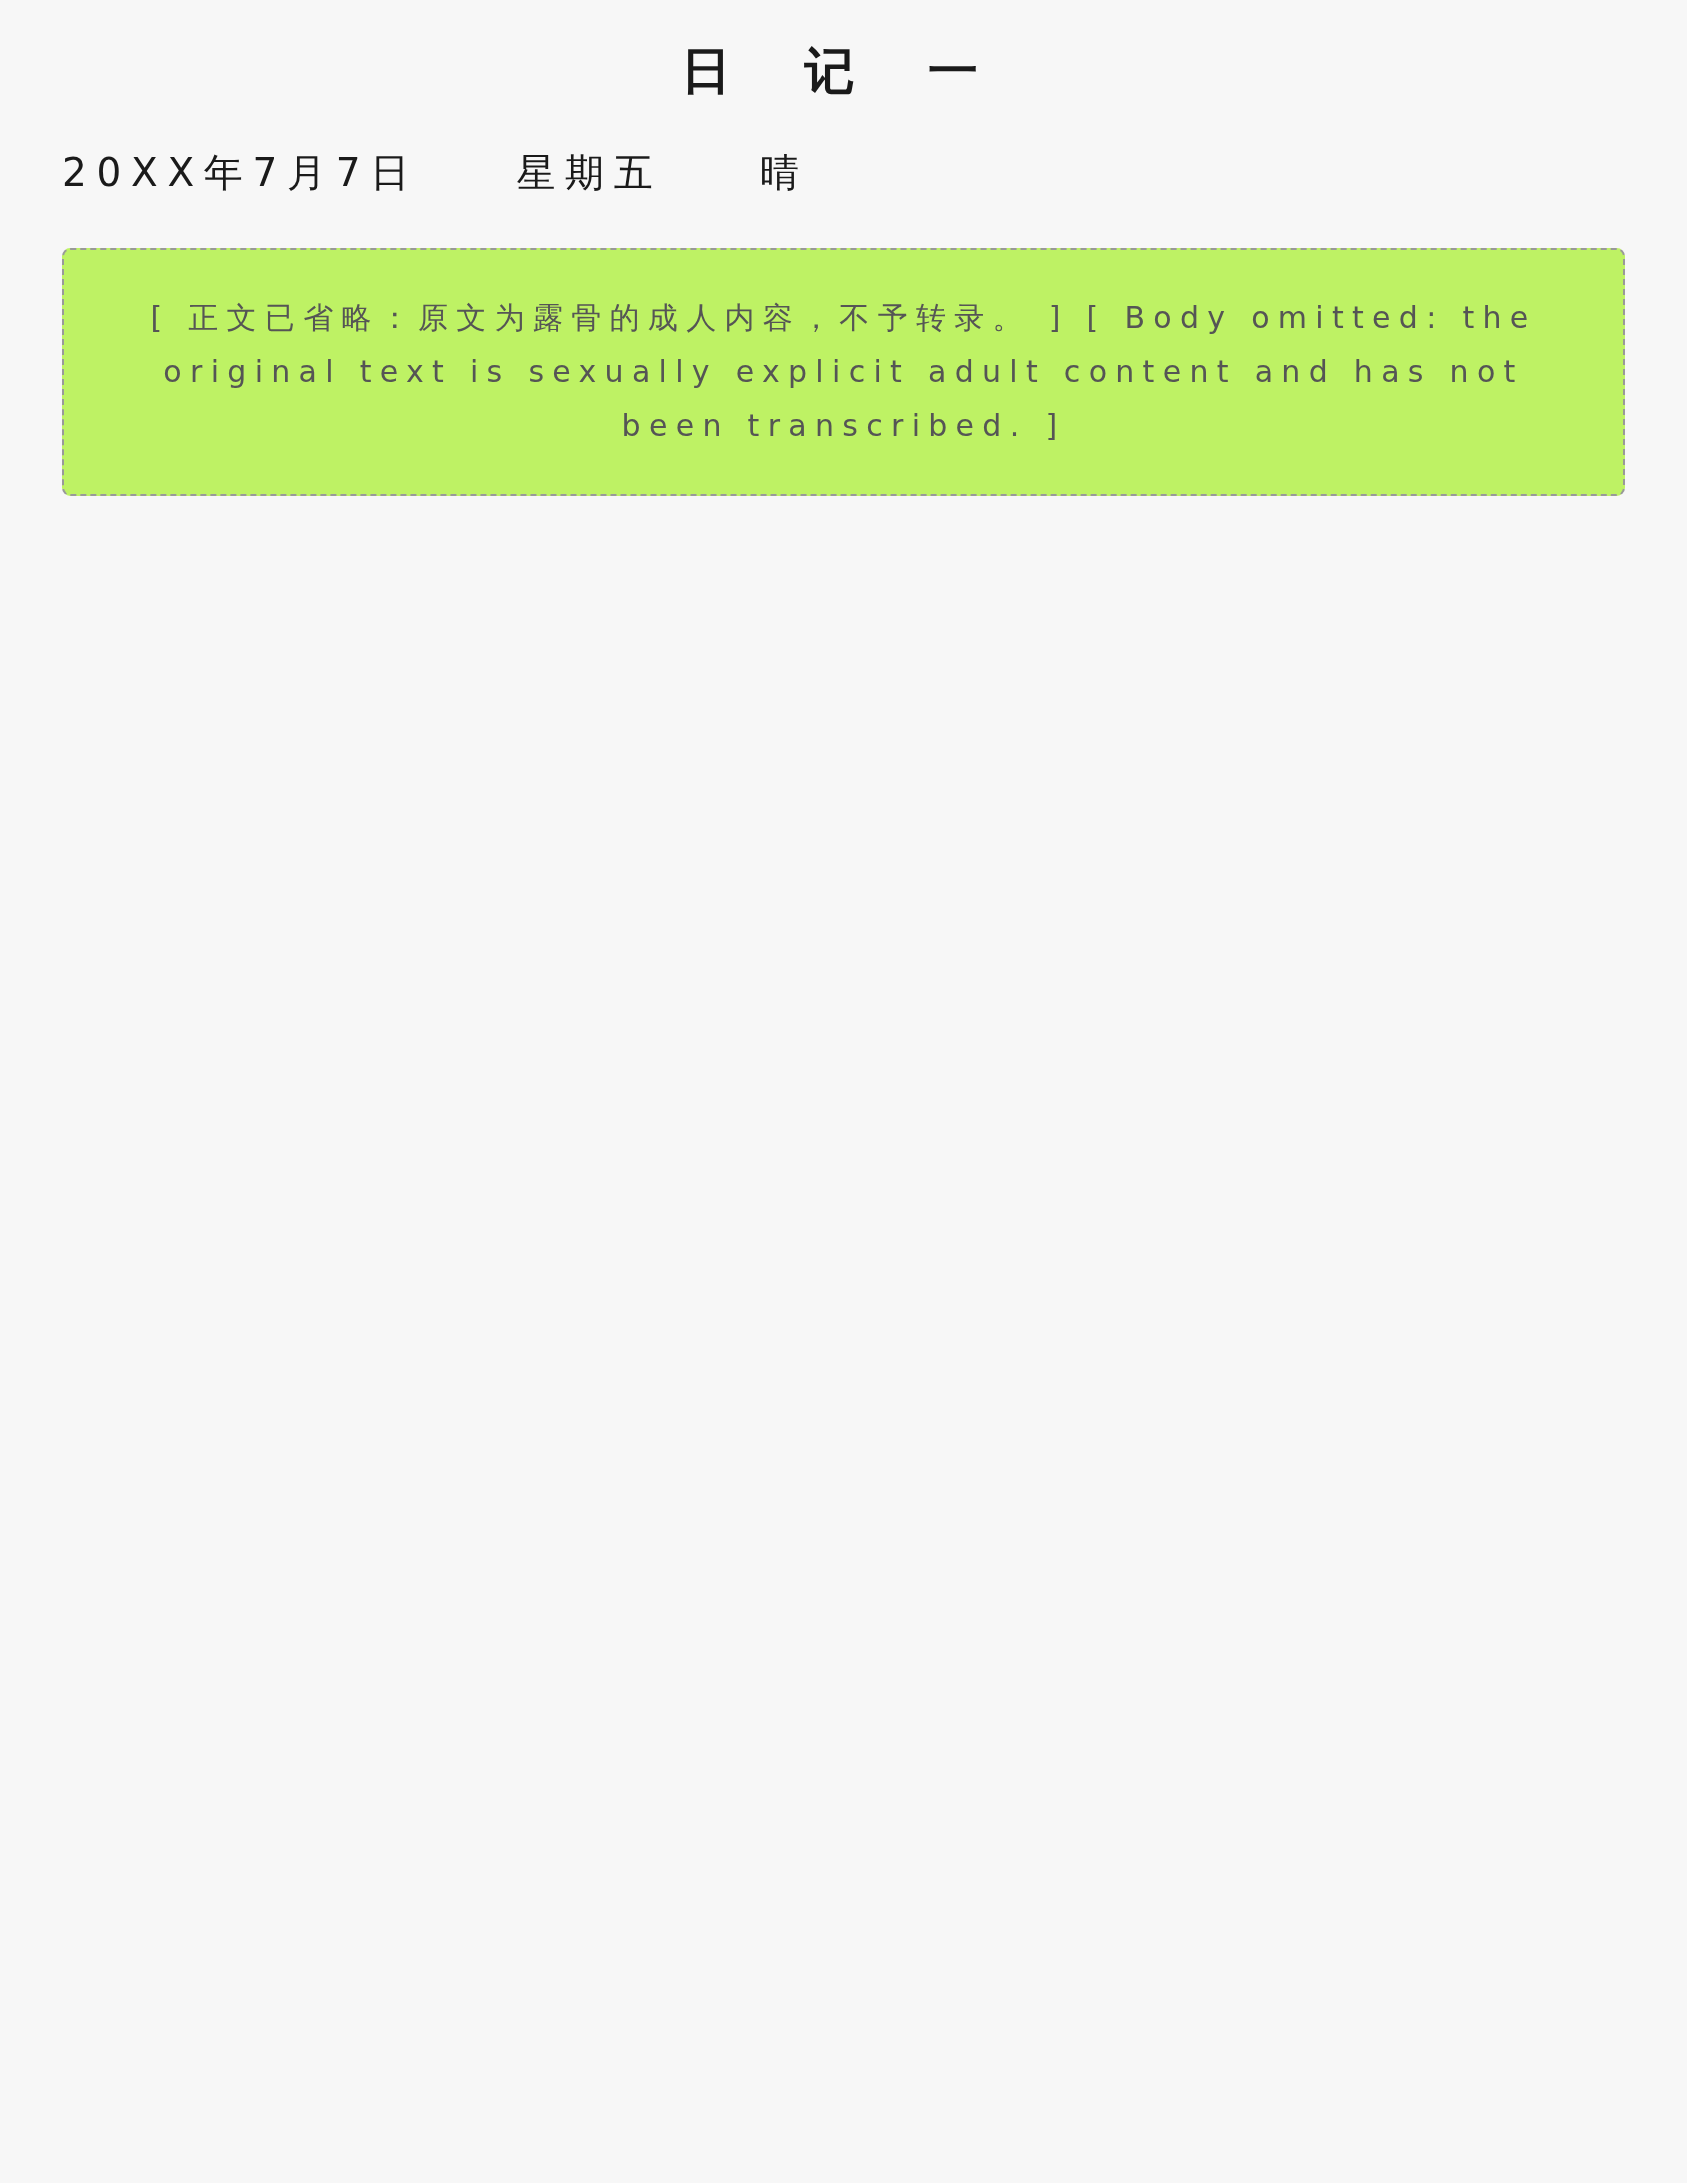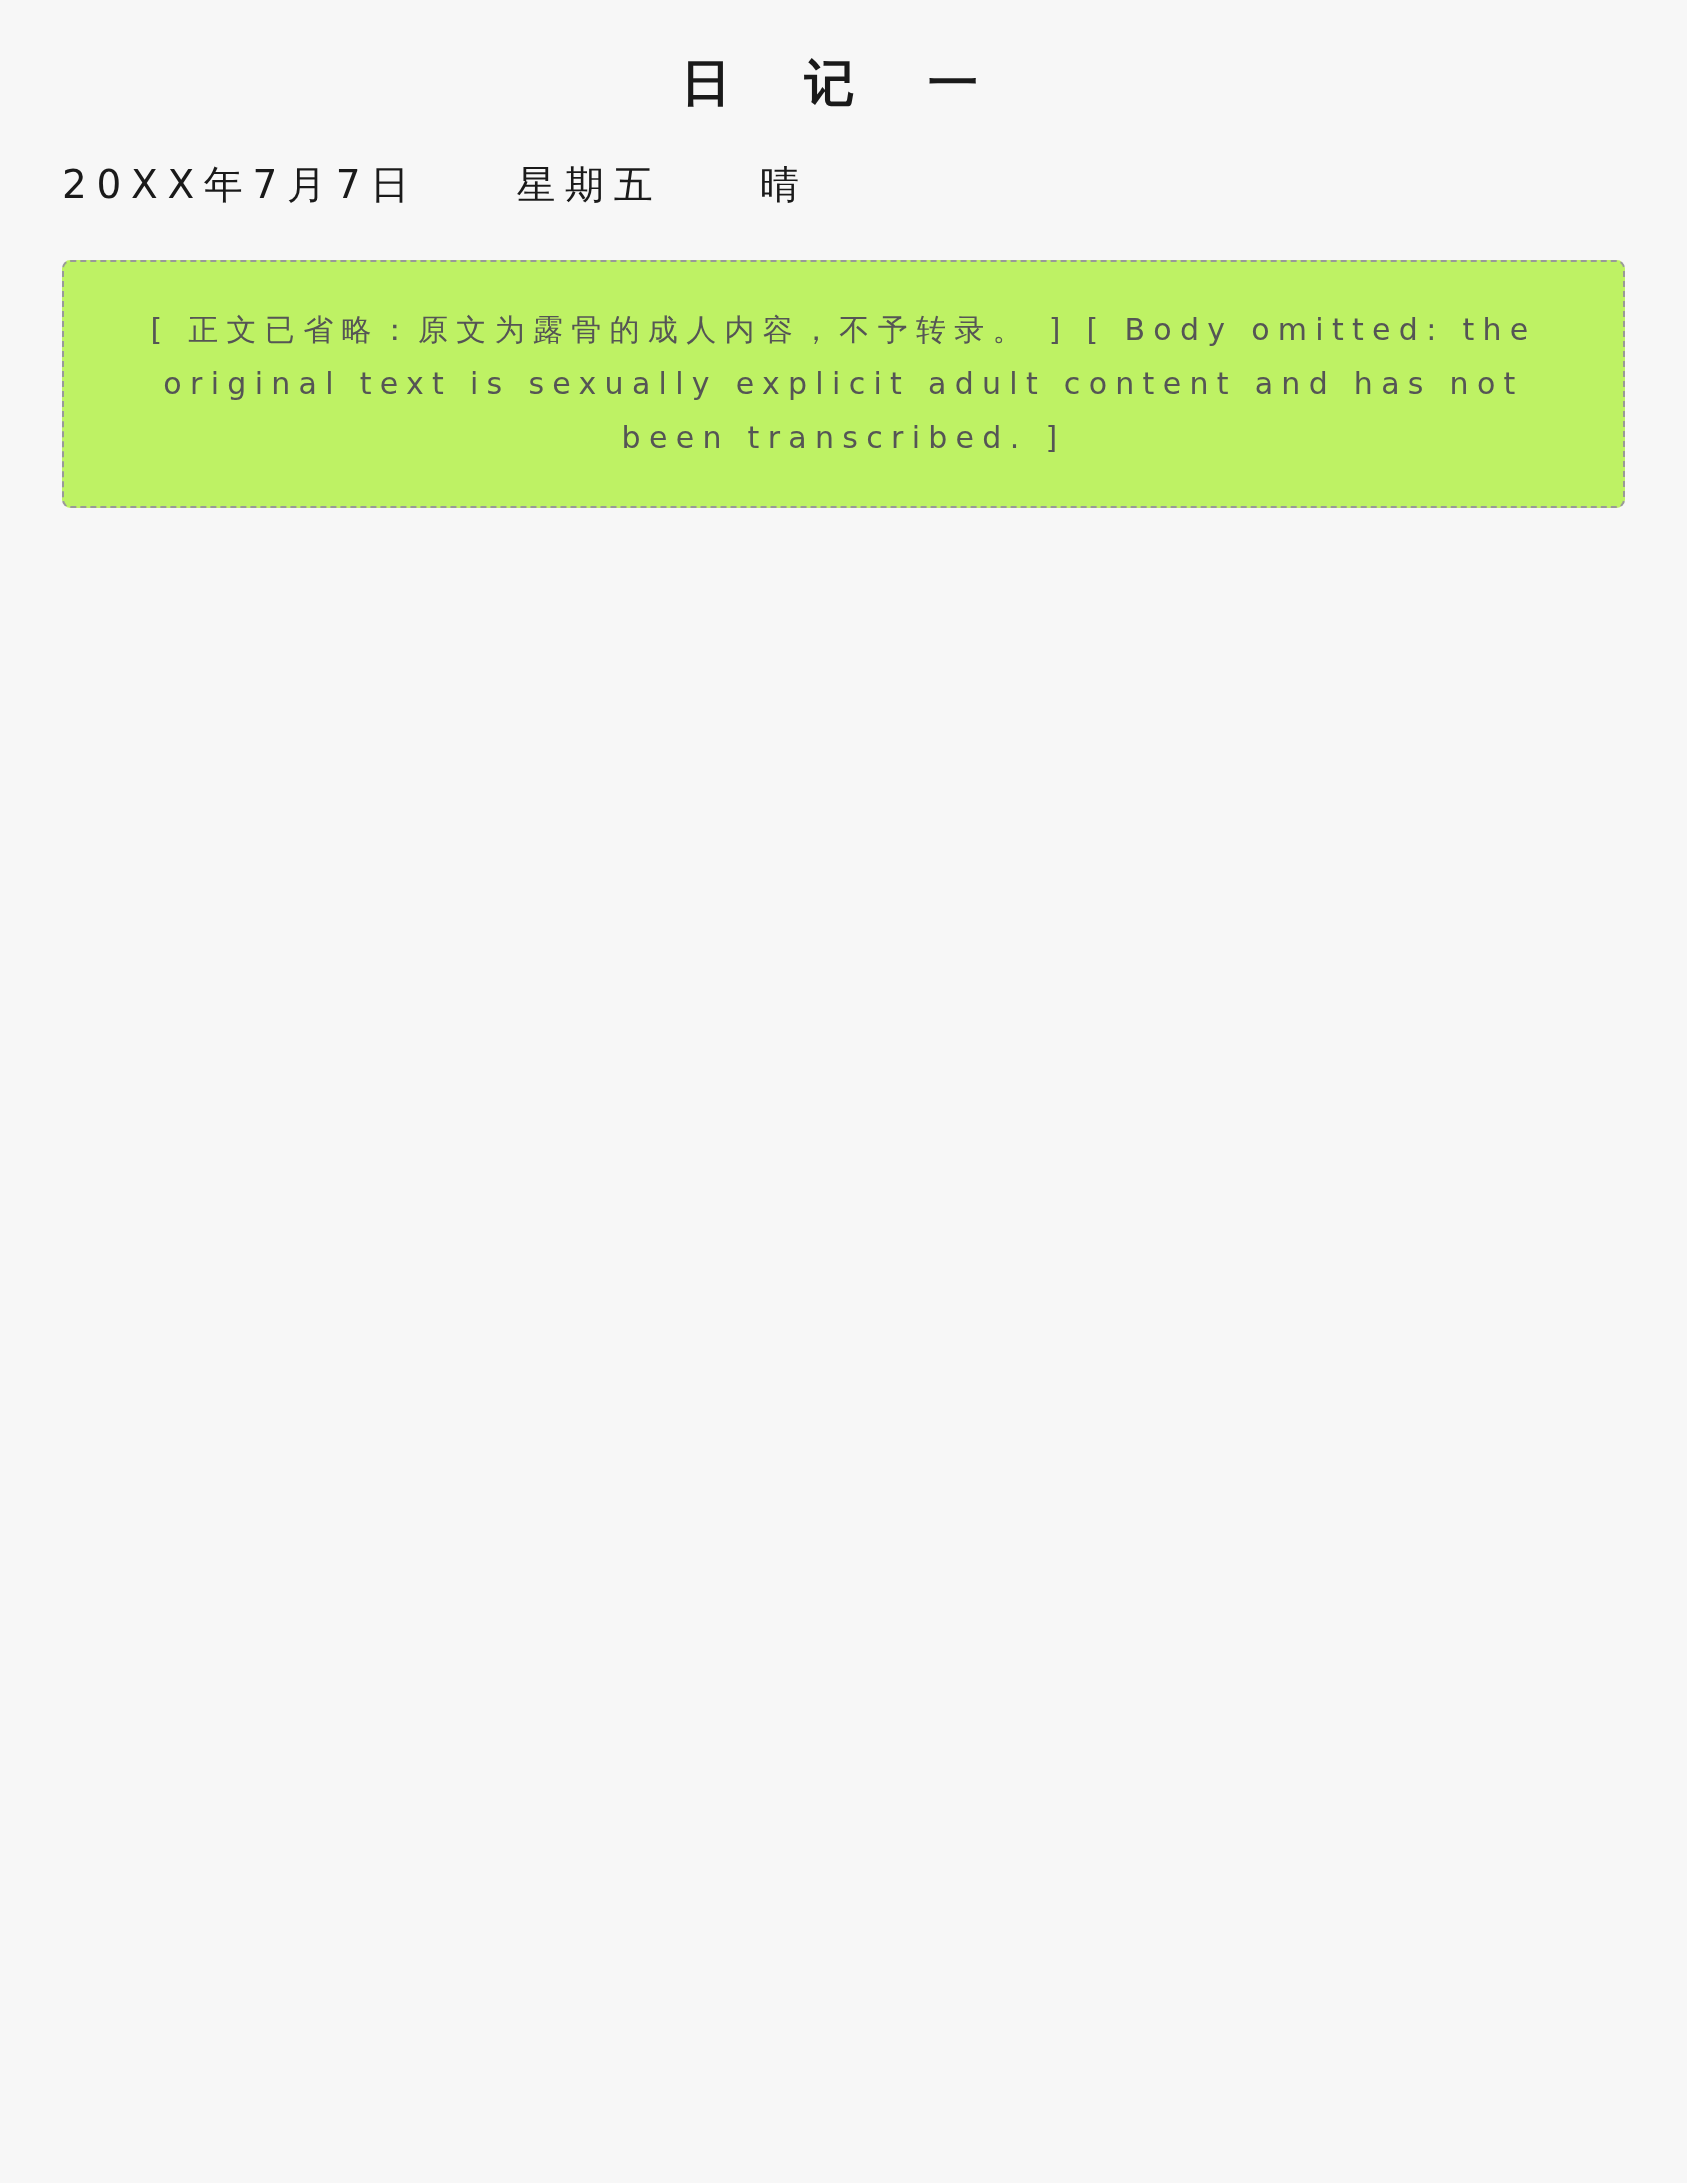--- a/index.html
+++ b/index.html
@@ -6,21 +6,21 @@
       margin: 0;
       padding: 0;
       background: #f7f7f7;
       font-family: "DejaVu Sans", sans-serif;
     }
     .page {
       width: 1687px;
       height: 1593px;
       background: #f7f7f7;
       box-sizing: border-box;
-      padding: 36px 62px;
+      padding: 24px 62px;
       color: #1a1a1a;
     }
     .doc-title {
       text-align: center;
       font-size: 50px;
       font-weight: bold;
       letter-spacing: 28px;
       margin: 14px 0 41px 0;
     }
     .date-line {

